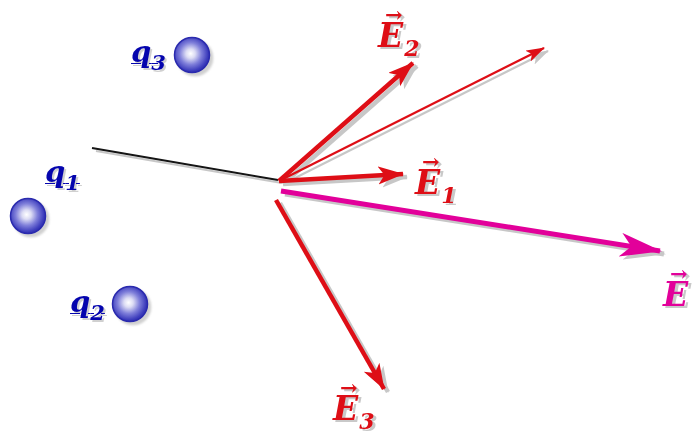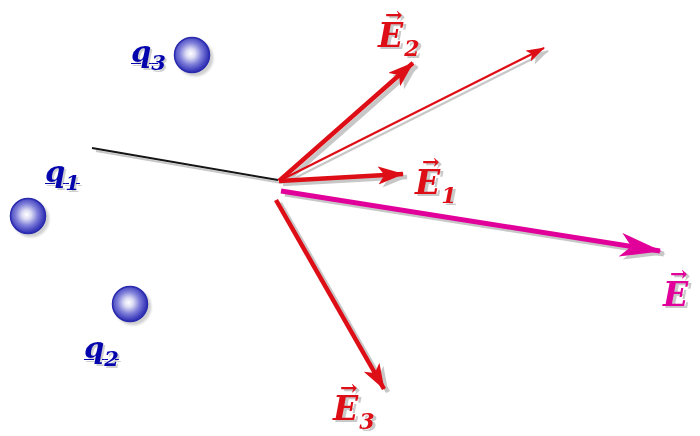--- a/index.html
+++ b/index.html
@@ -106,21 +106,21 @@
     <g class="sphere-layer">
       <circle class="sphere-rim" cx="28" cy="216" r="17.5" fill="url(#sphereGrad)"></circle>
       <circle class="sphere-rim" cx="130" cy="304" r="17.5" fill="url(#sphereGrad)"></circle>
       <circle class="sphere-rim" cx="192" cy="55" r="17.5" fill="url(#sphereGrad)"></circle>
     </g>
   </svg>
 
   <div class="qlabel" style="left:6px; top:158px;margin-left:39px;">
     <span class="base">q</span><span class="sub">1</span>
   </div>
-  <div class="qlabel" style="left:84px; top:288px;margin-top:46px;">
+  <div class="qlabel" style="left:70px; top:288px;">
     <span class="base">q</span><span class="sub">2</span>
   </div>
   <div class="qlabel" style="left:131px; top:38px;">
     <span class="base">q</span><span class="sub">3</span>
   </div>
 
   <div class="vlabel red-label" style="left:378px; top:19px;">
     <span class="hat">→</span><span class="base">E</span><span class="sub">2</span>
   </div>
   <div class="vlabel red-label" style="left:415px; top:166px;">

